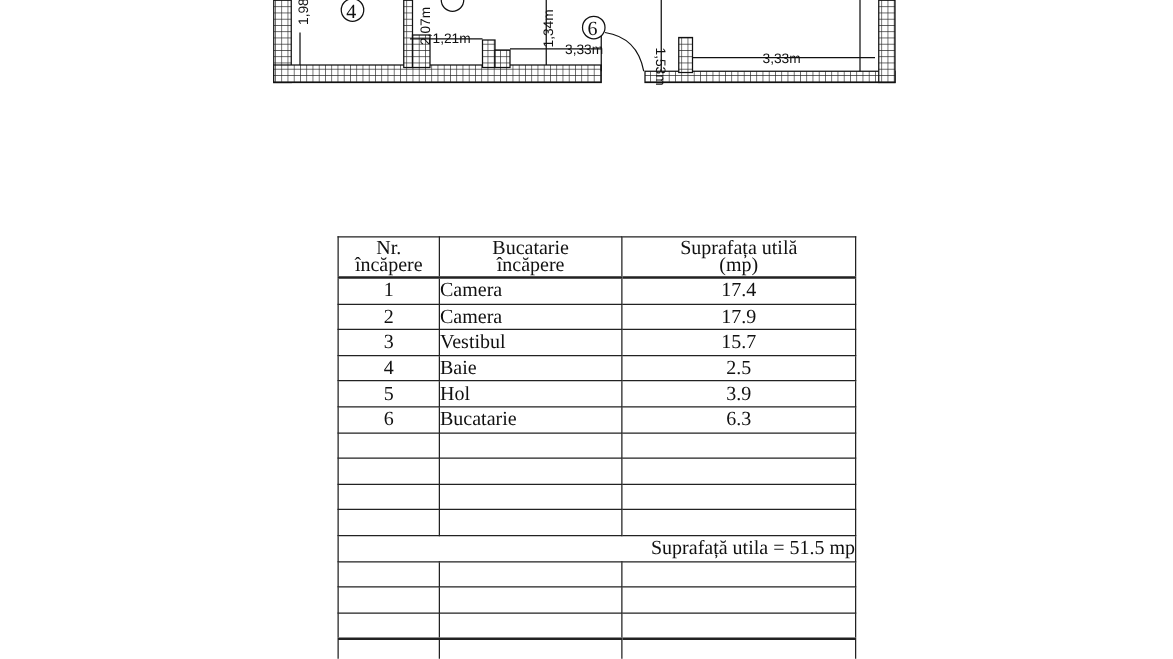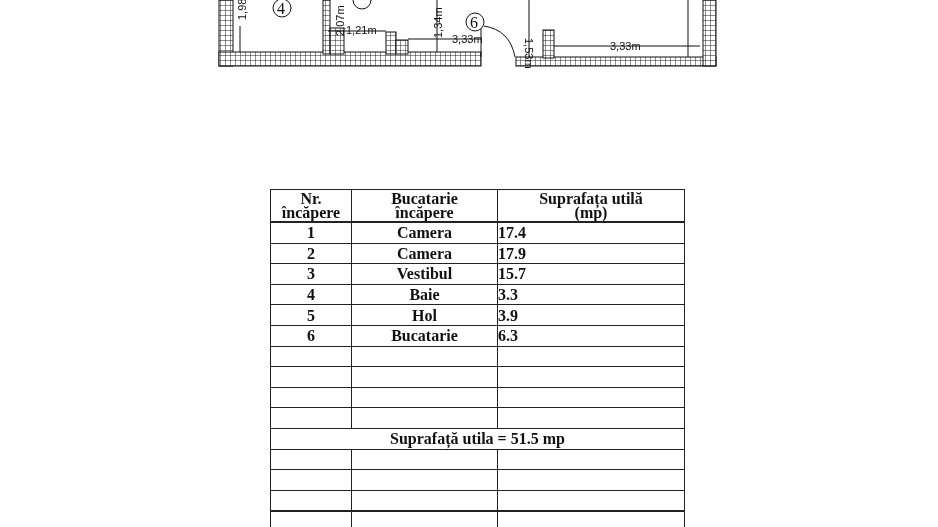--- a/index.html
+++ b/index.html
@@ -3,30 +3,30 @@
 <meta charset="utf-8">
 <style>
   html, body { margin:0; padding:0; background:#ffffff; }
   body { width:938px; height:527px; position:relative; overflow:hidden; font-family:"Liberation Serif", serif; color:#111; }
   .plan { position:absolute; left:0; top:0; width:938px; height:75px; }
   .plan svg { display:block; }
   .dim { font-family:"Liberation Sans", sans-serif; font-size:11px; fill:#111; }
   .mark { font-family:"Liberation Serif", serif; font-size:16px; fill:#111; }
 
   table.rooms { position:absolute; left:270px; top:189px; width:414px; border-collapse:collapse; table-layout:fixed; }
-  table.rooms td, table.rooms th { border:1.5px solid #222; padding:0; font-weight:bold; font-size:16px; line-height:15px; height:19.6px; overflow:hidden; white-space:nowrap; }
+  table.rooms td, table.rooms th { border:1.5px solid #222; padding:0; font-weight:normal; font-size:16px; line-height:15px; height:19.6px; overflow:hidden; white-space:nowrap; }
   table.rooms col.c1 { width:81px; }
   table.rooms col.c2 { width:146px; }
   table.rooms col.c3 { width:187px; }
   table.rooms thead th { height:31px; line-height:14px; vertical-align:middle; text-align:center; border-bottom:2.5px solid #222; }
   table.rooms thead th span { display:block; }
   td.nr { text-align:center; }
-  td.name { text-align:center; padding-left:24px; }
-  td.area { text-align:left; }
-  td.total { text-align:center; font-size:16px; }
+  td.name { text-align:left; padding-left:24px; }
+  td.area { text-align:center; }
+  td.total { text-align:right; font-size:16px; }
   tr.thick td { border-bottom:2.5px solid #222; }
 </style>
 </head>
 <body>
 
 <div class="plan">
   <svg width="938" height="75" viewBox="0 0 938 75" xmlns="http://www.w3.org/2000/svg">
     <defs>
       <pattern id="brick" width="5" height="5" patternUnits="userSpaceOnUse">
         <rect width="5" height="5" fill="#fff"></rect>
@@ -114,21 +114,21 @@
       <td class="area">17.9</td>
     </tr>
     <tr>
       <td class="nr">3</td>
       <td class="name">Vestibul</td>
       <td class="area">15.7</td>
     </tr>
     <tr>
       <td class="nr">4</td>
       <td class="name">Baie</td>
-      <td class="area">3.3</td>
+      <td class="area">2.5</td>
     </tr>
     <tr>
       <td class="nr">5</td>
       <td class="name">Hol</td>
       <td class="area">3.9</td>
     </tr>
     <tr>
       <td class="nr">6</td>
       <td class="name">Bucatarie</td>
       <td class="area">6.3</td>

